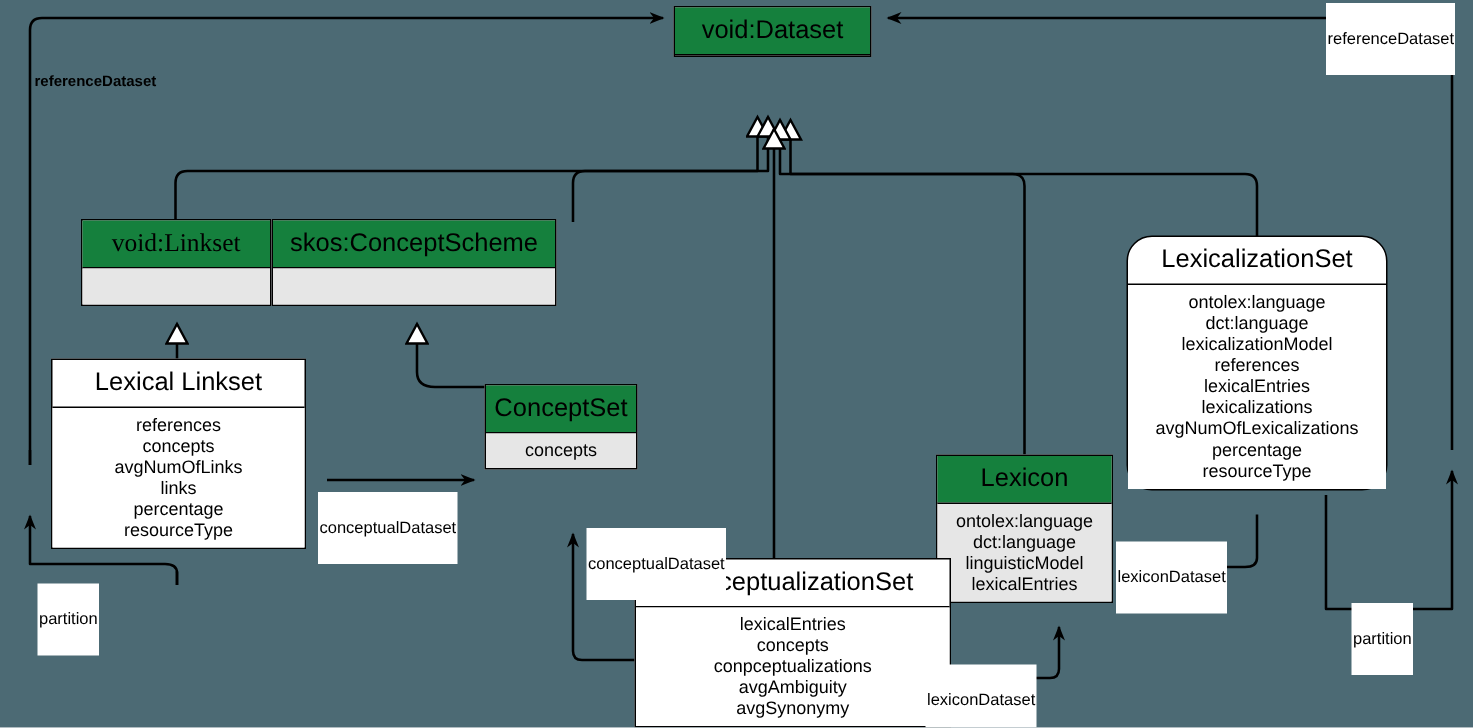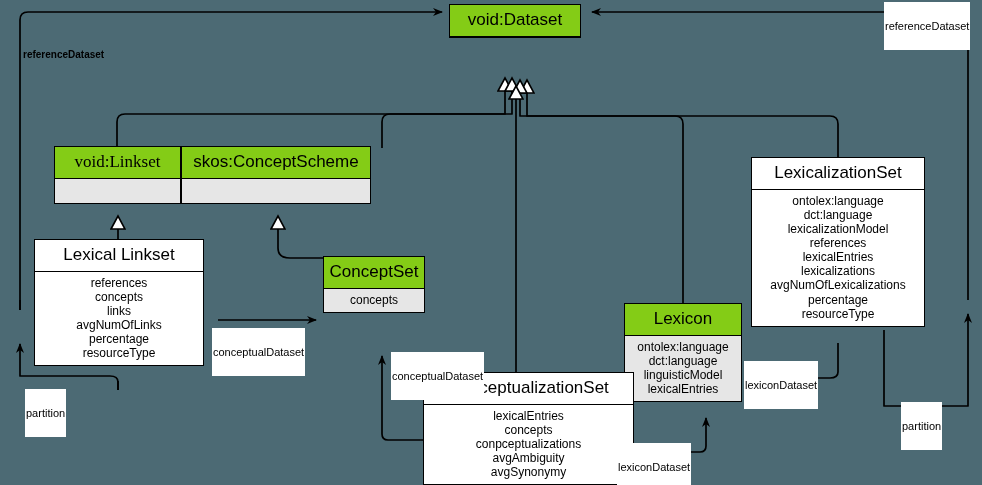--- a/index.html
+++ b/index.html
@@ -29,21 +29,21 @@
     z-index: 5;
   }
   .uml-head {
     text-align: center;
     font-size: 17px;
     color: #000000;
     padding: 5px 4px 6px 4px;
     line-height: 1.15;
     white-space: nowrap;
   }
-  .uml-class.gray > .uml-head { background: #84cc16; }
+  .uml-class.gray > .uml-head { background: #15803d; }
   .uml-class.gray > .uml-body { background: #e6e6e6; }
   .uml-sep {
     border-top: 1.5px solid #000000;
     height: 0;
     font-size: 0;
     line-height: 0;
   }
   .uml-body {
     background: #ffffff;
     text-align: center;
@@ -131,21 +131,21 @@
     <div class="uml-sep"></div>
     <div class="uml-body empty"></div>
   </div>
 
   <div class="uml-class gray" style="left:181px; top:146px; width:190px;">
     <div class="uml-head">skos:ConceptScheme</div>
     <div class="uml-sep"></div>
     <div class="uml-body empty"></div>
   </div>
 
-  <div class="uml-class" style="left:751px; top:157px; width:174px;">
+  <div class="uml-class" style="left:751px; top:157px; width:174px;border-radius:17px;">
     <div class="uml-head">LexicalizationSet</div>
     <div class="uml-sep"></div>
     <div class="uml-body">
       <span class="attr">ontolex:language</span>
       <span class="attr">dct:language</span>
       <span class="attr">lexicalizationModel</span>
       <span class="attr">references</span>
       <span class="attr">lexicalEntries</span>
       <span class="attr">lexicalizations</span>
       <span class="attr">avgNumOfLexicalizations</span>
@@ -153,22 +153,22 @@
       <span class="attr">resourceType</span>
     </div>
   </div>
 
   <div class="uml-class" style="left:34px; top:239px; width:170px;">
     <div class="uml-head">Lexical Linkset</div>
     <div class="uml-sep"></div>
     <div class="uml-body">
       <span class="attr">references</span>
       <span class="attr">concepts</span>
+      <span class="attr">avgNumOfLinks</span>
       <span class="attr">links</span>
-      <span class="attr">avgNumOfLinks</span>
       <span class="attr">percentage</span>
       <span class="attr">resourceType</span>
     </div>
   </div>
 
   <div class="uml-class gray" style="left:323px; top:256px; width:102px;">
     <div class="uml-head">ConceptSet</div>
     <div class="uml-sep"></div>
     <div class="uml-body">
       <span class="attr">concepts</span>

